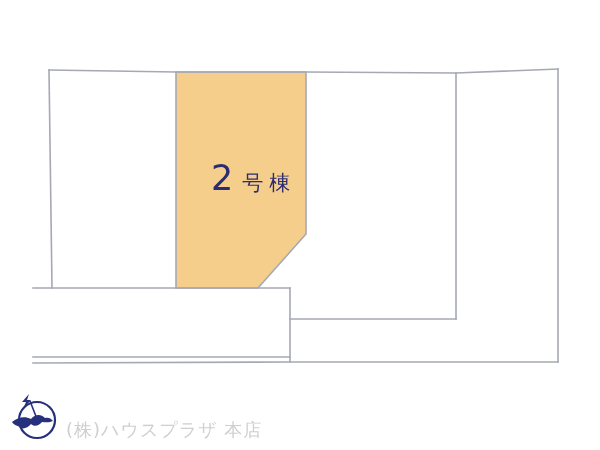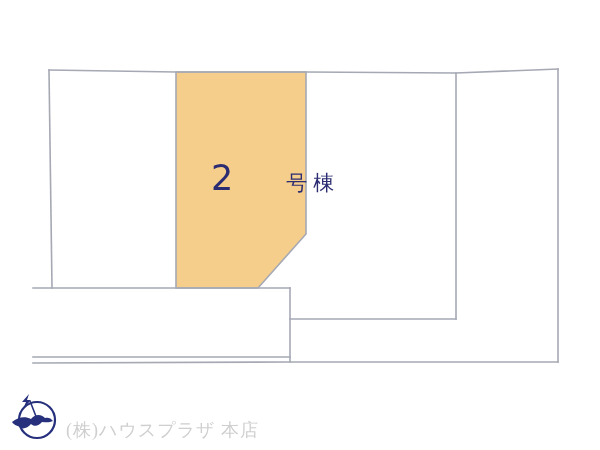--- a/index.html
+++ b/index.html
@@ -21,24 +21,24 @@
   .boundary{fill:none;stroke:var(--line-color);stroke-width:1.6;stroke-linecap:square;stroke-linejoin:miter;}
   .plot-highlight{fill:var(--plot-fill);stroke:var(--line-color);stroke-width:1.6;stroke-linejoin:miter;}
   #plot-label{
     position:absolute;
     left:211px;top:161px;
     display:flex;align-items:baseline;
     color:var(--label-color);
     white-space:nowrap;
   }
   #plot-label .num{font-size:35px;line-height:1;margin-right:9px;}
-  #plot-label .suffix{font-size:21px;line-height:1;letter-spacing:6px;margin-left:44px;}
+  #plot-label .suffix{font-size:21px;line-height:1;letter-spacing:6px;}
   #footer{
     position:absolute;left:12px;top:392px;
-    display:flex;align-items:flex-end;font-family:Liberation Serif, serif;
+    display:flex;align-items:flex-end;
   }
   #logo{display:block;}
   #company-name{
     margin-left:6px;
     margin-bottom:2px;
     font-size:18px;
     letter-spacing:1px;
     color:var(--wm-text);
     white-space:nowrap;
   }

